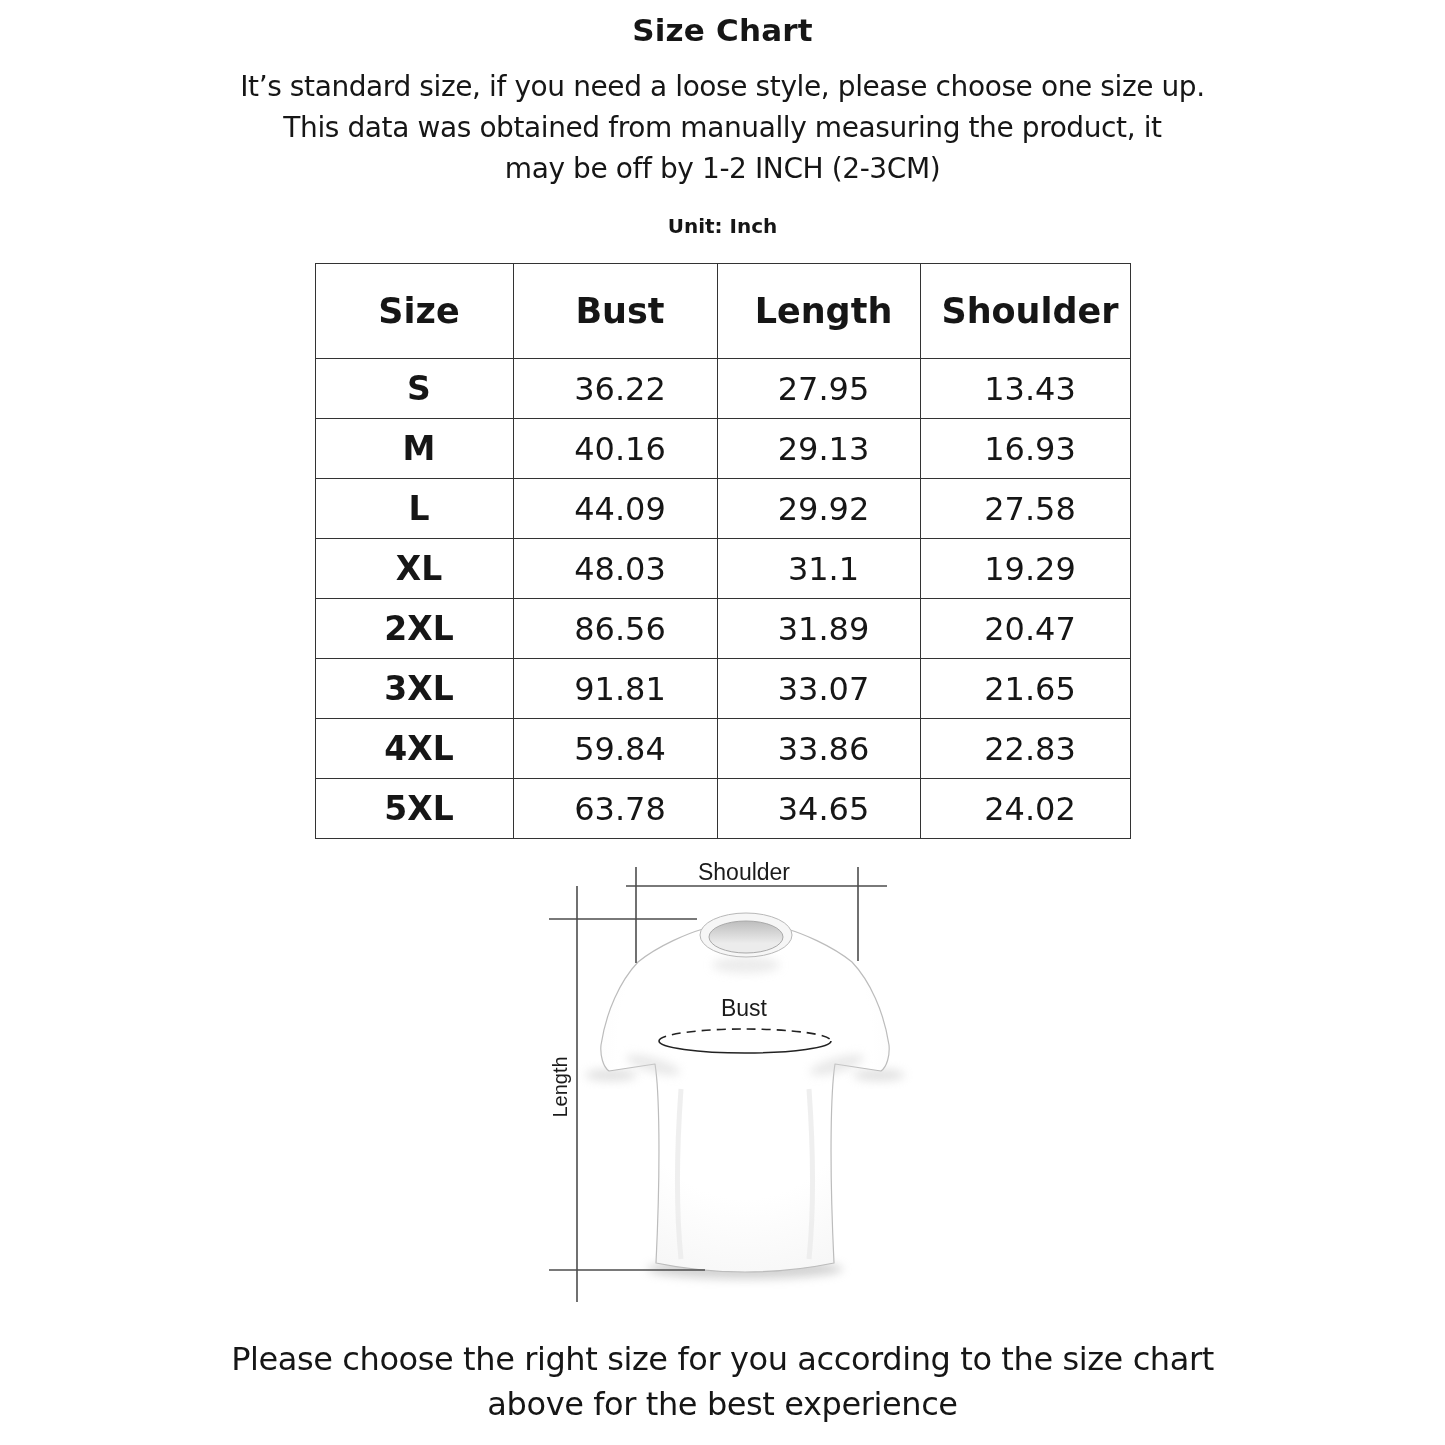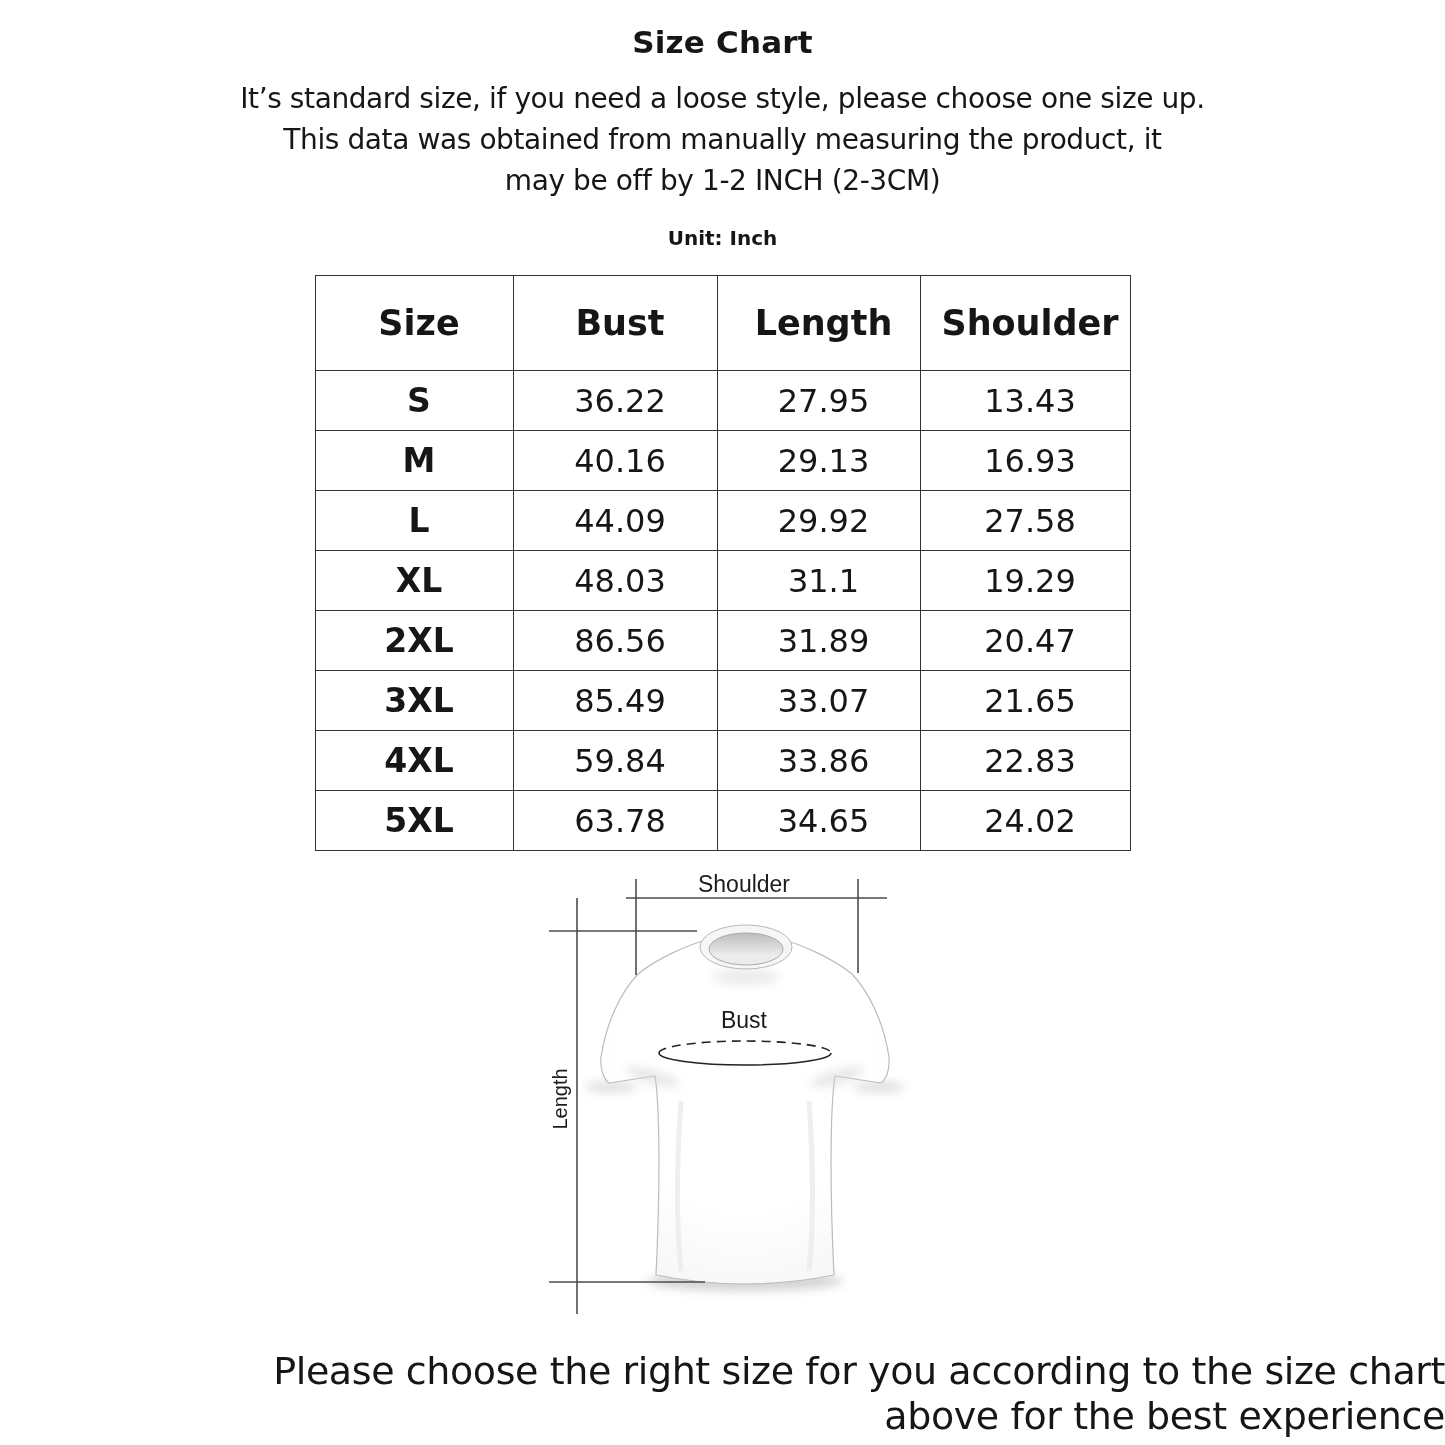--- a/index.html
+++ b/index.html
@@ -7,21 +7,21 @@
     --table-border:#333333;
     --measure:#4d4d4d;
   }
   html,body{margin:0;padding:0;background:#ffffff;}
   body{
     width:1445px;height:1445px;overflow:hidden;
     font-family:"DejaVu Sans",sans-serif;color:var(--text);
   }
   .sheet{width:100%;height:100%;text-align:center;}
   .title{
-    margin:0;padding-top:20px;font-size:31px;line-height:44px;
+    margin:0;padding-top:8px;font-size:31px;line-height:44px;
     font-weight:700;letter-spacing:0.2px;
   }
   .intro{
     margin:14px 0 0;font-size:28px;line-height:41px;letter-spacing:-0.4px;
   }
   .unit{
     margin:16px 16px 0;font-size:20px;line-height:42px;font-weight:700;
   }
   table.size-table{
     margin:16px auto 0;border-collapse:collapse;table-layout:fixed;width:815px;
@@ -39,21 +39,21 @@
   .size-table tbody td{height:59px;font-size:32px;font-weight:400;}
   .size-table tbody td.col-size{font-weight:700;font-size:33px;}
   .diagram{
     width:460px;height:460px;margin:20px auto 0;transform:translateX(38px);
   }
   .diagram svg{display:block}
   .diagram text{
     font-family:"Liberation Sans",sans-serif;fill:#1b1b1b;
   }
   .footer{
-    margin:18px 0 0;font-size:38px;line-height:45px;letter-spacing:-0.4px;text-align:right;
+    margin:18px 0 0;font-size:32px;line-height:45px;letter-spacing:-0.4px;
   }
 </style>
 </head>
 <body>
 
 <main class="sheet">
 
   <h1 class="title">Size Chart</h1>
 
   <div class="intro">
@@ -105,21 +105,21 @@
           <td>19.29</td>
         </tr>
         <tr>
           <td class="col-size">2XL</td>
           <td>86.56</td>
           <td>31.89</td>
           <td>20.47</td>
         </tr>
         <tr>
           <td class="col-size">3XL</td>
-          <td>85.49</td>
+          <td>91.81</td>
           <td>33.07</td>
           <td>21.65</td>
         </tr>
         <tr>
           <td class="col-size">4XL</td>
           <td>59.84</td>
           <td>33.86</td>
           <td>22.83</td>
         </tr>
         <tr>

